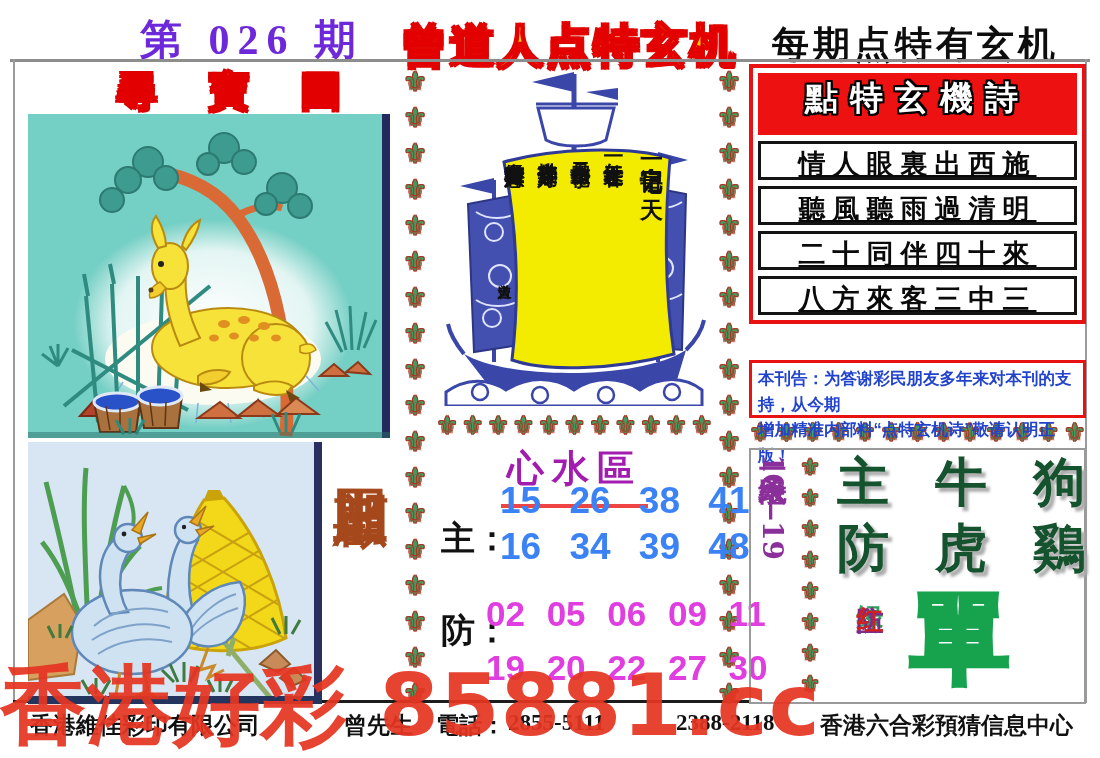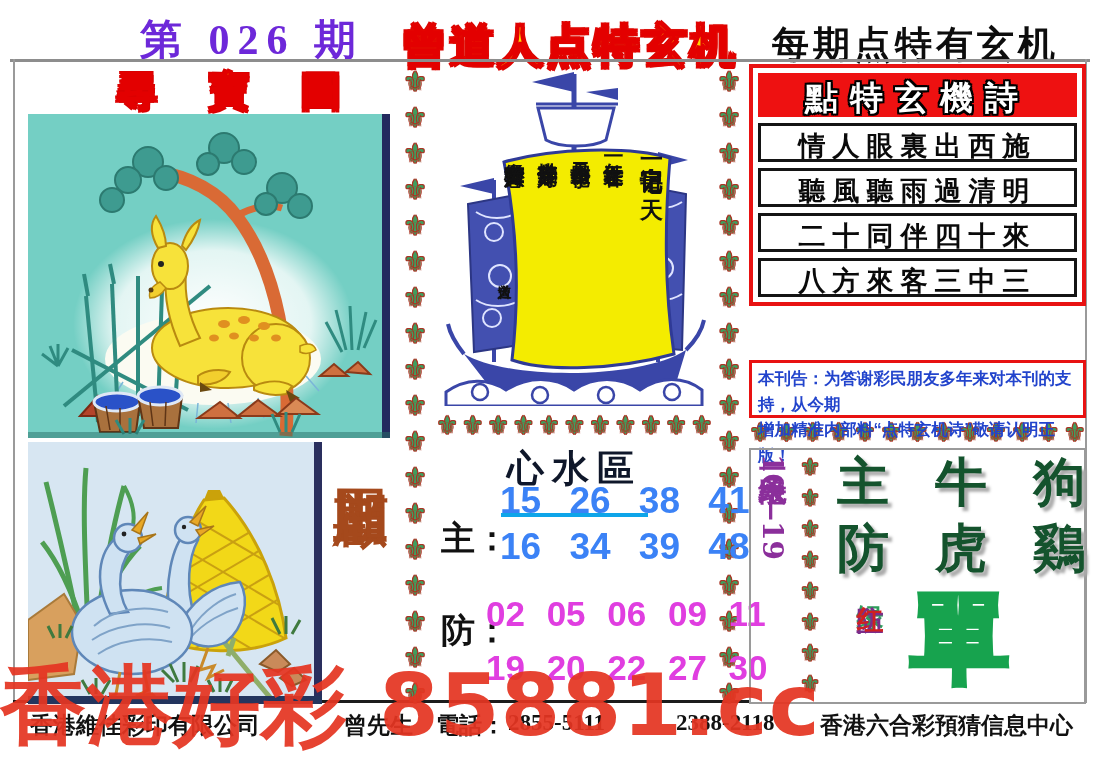--- a/index.html
+++ b/index.html
@@ -51,44 +51,44 @@
   .boat-box{left:436px;top:62px;width:277px;height:344px;}
   .sail-text{position:absolute;left:68px;top:84px;width:164px;height:204px;
              writing-mode:vertical-rl;font-family:"DejaVu Serif",serif;color:#111;}
   .sail-headline{font-size:23px;font-weight:bold;letter-spacing:2px;padding-left:6px;}
   .sail-line{font-size:20px;font-weight:600;padding:0 3px;letter-spacing:1px;}
   .sail-sign{position:absolute;left:60px;top:212px;writing-mode:vertical-rl;text-orientation:upright;
              font-size:14px;font-weight:bold;color:#111;font-family:"DejaVu Serif",serif;}
 
   
   .xs-title-wrap{left:436px;top:444px;width:277px;text-align:center;}
-  .xs-title{display:inline-block;font-size:37px;font-weight:bold;color:#0f172a;
+  .xs-title{display:inline-block;font-size:37px;font-weight:bold;color:#a21caf;
             font-family:"DejaVu Serif",serif;letter-spacing:8px;
-            border-bottom:4px solid #0ea5e9;padding:0 6px 19px 6px;}
+            border-bottom:4px solid #ef4444;padding:0 6px 10px 6px;}
   .num-label{font-size:34px;font-weight:bold;color:#111;font-family:"DejaVu Serif",serif;}
   .lab-main{left:441px;top:516px;}
   .lab-guard{left:441px;top:608px;}
   .numrow{font-size:37px;font-weight:600;white-space:nowrap;word-spacing:18px;
           font-family:"Liberation Sans",sans-serif;}
   .green{color:#3b82f6;}
   .magenta{color:#e03ee0;word-spacing:12px;font-size:35px;}
   .row-m1{left:500px;top:480px;}
   .row-m2{left:500px;top:526px;}
   .row-g1{left:486px;top:594px;}
   .row-g2{left:486px;top:648px;}
 
   
   .poem-box{left:749px;top:64px;width:337px;border:4px solid #e81212;background:#fff;
             box-sizing:border-box;padding:5px;}
-  .poem-title{height:44px;line-height:50px;background:#ee1111;color:#fff;text-align:center;
+  .poem-title{height:62px;line-height:50px;background:#ee1111;color:#fff;text-align:center;
               font-size:33px;font-weight:bold;letter-spacing:12px;font-family:"DejaVu Serif",serif;
               text-shadow:2px 0 #000,-2px 0 #000,0 2px #000,0 -2px #000,2px 2px #000,-2px -2px #000,2px -2px #000,-2px 2px #000;}
   .poem-line{margin-top:6px;height:39px;line-height:39px;border:3px solid #141414;text-align:center;
              font-size:27px;font-weight:bold;letter-spacing:7px;color:#0a0a0a;
-             font-family:"DejaVu Serif",serif;box-sizing:border-box;}
+             font-family:"DejaVu Serif",serif;box-sizing:border-box;text-decoration:underline;}
 
   
   .notice{left:749px;top:360px;width:337px;height:58px;border:3px solid #e81212;box-sizing:border-box;
           padding:3px 6px;font-size:16.5px;font-weight:bold;color:#2244cc;line-height:1.55;}
 
   
   .rb-box{left:749px;top:448px;width:337px;height:256px;border:2px solid #9a9a9a;box-sizing:border-box;}
   .kill{position:absolute;left:4px;top:4px;height:246px;writing-mode:vertical-rl;
         font-size:28px;line-height:34px;font-weight:bold;color:#8b2f9b;
         font-family:"DejaVu Serif",serif;}

